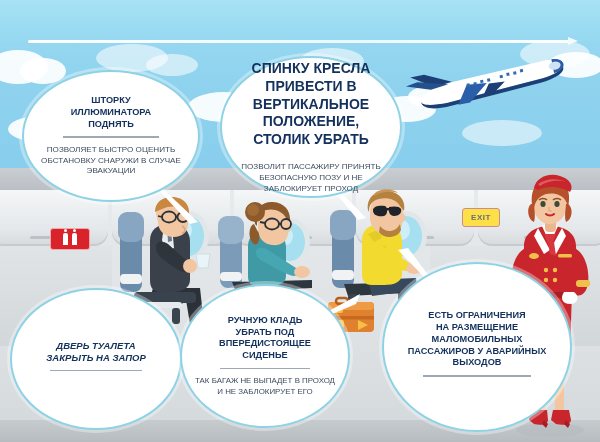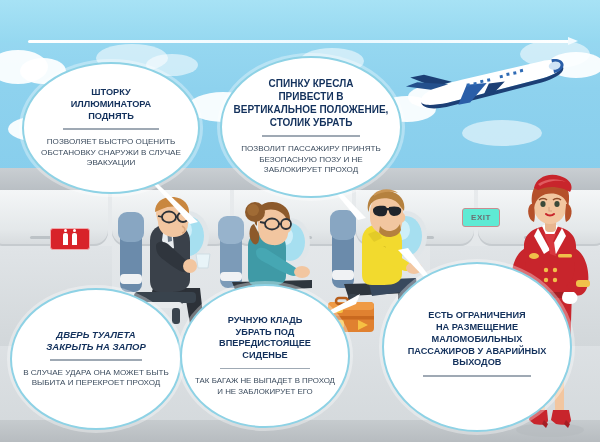--- a/index.html
+++ b/index.html
@@ -88,21 +88,21 @@
   .lav-sign{
     position:absolute; left:50px; top:228px; width:38px; height:20px;
     background:#d8232a; border:1.5px solid #f0a8ab; border-radius:3px;
     display:flex; align-items:center; justify-content:center; gap:4px;
     z-index:8;
   }
   .lav-fig{ width:5px; height:12px; background:#fff; border-radius:2px 2px 0 0; position:relative;}
   .lav-fig:before{content:""; position:absolute; left:1px; top:-4px; width:3px;height:3px;background:#fff;border-radius:50%;}
   .exit-sign{
     position:absolute; left:462px; top:208px; width:36px; height:17px;
-    background:#5eead4; border:1.5px solid #c98d90; border-radius:3px;
+    background:#fde047; border:1.5px solid #c98d90; border-radius:3px;
     display:flex; align-items:center; justify-content:center;
     font-size:8px; font-weight:bold; color:#6b6f73; letter-spacing:.5px;
     z-index:9;
   }
 
   
   .fig{ position:absolute; z-index:7; }
 
   
   .bubble{
@@ -399,36 +399,35 @@
   <svg class="tail" style="left:300px; top:150px; width:70px; height:72px;" viewBox="0 0 70 72">
     <path d="M2 2 L66 68 L58 70 Z" fill="#ffffff"></path>
   </svg>
   <svg class="tail" style="left:290px; top:292px; width:72px; height:40px;" viewBox="0 0 72 40">
     <path d="M4 38 L70 2 L66 12 Z" fill="#ffffff"></path>
   </svg>
   <svg class="tail" style="left:396px; top:246px; width:58px; height:60px;" viewBox="0 0 58 60">
     <path d="M54 58 L2 4 L12 2 Z" fill="#ffffff"></path>
   </svg>
 
-  <div class="bubble" style="left:22px; top:62px; width:178px; height:132px; font-size:8.1px;">
+  <div class="bubble" style="left:22px; top:70px; width:178px; height:132px; font-size:8.1px;">
     <div class="b-title" style="font-size:9.2px;">ШТОРКУ<br>ИЛЛЮМИНАТОРА<br>ПОДНЯТЬ</div>
     <div class="b-divider"></div>
     <div class="b-body">ПОЗВОЛЯЕТ БЫСТРО ОЦЕНИТЬ ОБСТАНОВКУ СНАРУЖИ В СЛУЧАЕ ЭВАКУАЦИИ</div>
   </div>
 
   <div class="bubble" style="left:220px; top:56px; width:182px; height:142px; font-size:8.1px;">
-    <div class="b-title" style="font-size:10px;">СПИНКУ КРЕСЛА<br>ПРИВЕСТИ В<br>ВЕРТИКАЛЬНОЕ ПОЛОЖЕНИЕ,<br>СТОЛИК УБРАТЬ</div>
+    <div class="b-title" style="font-size:14px;">СПИНКУ КРЕСЛА<br>ПРИВЕСТИ В<br>ВЕРТИКАЛЬНОЕ ПОЛОЖЕНИЕ,<br>СТОЛИК УБРАТЬ</div>
     <div class="b-divider"></div>
     <div class="b-body">ПОЗВОЛИТ ПАССАЖИРУ ПРИНЯТЬ БЕЗОПАСНУЮ ПОЗУ И НЕ ЗАБЛОКИРУЕТ ПРОХОД</div>
   </div>
 
   <div class="bubble" style="left:10px; top:288px; width:172px; height:142px; font-size:8.1px;">
     <div class="b-title" style="font-size:9.5px;font-style:italic;">ДВЕРЬ ТУАЛЕТА<br>ЗАКРЫТЬ НА ЗАПОР</div>
     <div class="b-divider"></div>
-    <div class="b-body">В СЛУЧАЕ УДАРА ОНА МОЖЕТ БЫТЬ ВЫБИТА И ПЕРЕКРОЕТ ПРОХОД</div>
   </div>
 
   <div class="bubble" style="left:180px; top:284px; width:170px; height:144px; font-size:7.9px;">
     <div class="b-title" style="font-size:9.2px;">РУЧНУЮ КЛАДЬ<br>УБРАТЬ ПОД<br>ВПЕРЕДИСТОЯЩЕЕ<br>СИДЕНЬЕ</div>
     <div class="b-divider"></div>
     <div class="b-body">ТАК БАГАЖ НЕ ВЫПАДЕТ В ПРОХОД И НЕ ЗАБЛОКИРУЕТ ЕГО</div>
   </div>
 
   <div class="bubble" style="left:382px; top:262px; width:190px; height:170px; font-size:8.1px; padding:8px 6px;">
     <div class="b-title" style="font-size:9.2px;">ЕСТЬ ОГРАНИЧЕНИЯ<br>НА РАЗМЕЩЕНИЕ<br>МАЛОМОБИЛЬНЫХ<br>ПАССАЖИРОВ У АВАРИЙНЫХ<br>ВЫХОДОВ</div>

